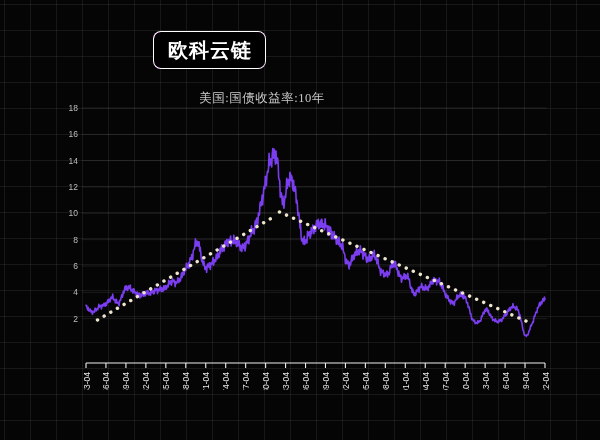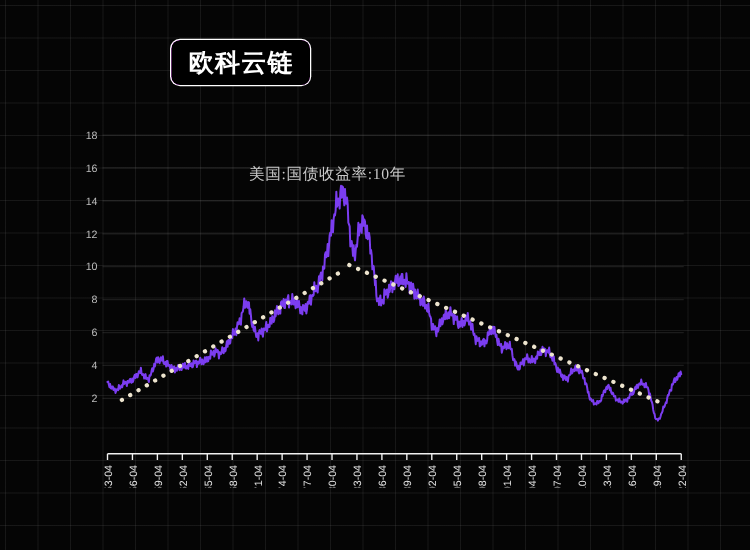--- a/index.html
+++ b/index.html
@@ -13,21 +13,21 @@
     position:absolute;left:0;top:0;width:600px;height:440px;
     background-image:
       linear-gradient(to right, rgba(150,150,150,0.13) 1px, transparent 1px),
       linear-gradient(to bottom, rgba(150,150,150,0.13) 1px, transparent 1px);
     background-size:26px 26px;
     background-position:4px 4px;
     pointer-events:none;
   }
   
   #banner{
-    position:absolute;left:137px;top:32px;
+    position:absolute;left:154px;top:32px;
     height:36px;display:flex;align-items:stretch;
     border-radius:7px;overflow:hidden;
     background:#d946ef;
     box-shadow:0 0 0 1px #ffffff;
   }
   #banner .blk{
     background:#000;color:#fff;
     display:flex;align-items:center;justify-content:center;
     padding:0 13px 0 14px;
     font-size:20px;font-weight:bold;letter-spacing:1px;
@@ -40,21 +40,20 @@
     font-size:20px;font-weight:bold;letter-spacing:1px;
   }
   
   #chart-area{
     position:absolute;left:0;top:90px;width:600px;height:300px;
   }
   #chart-title{
     position:absolute;left:0;top:0;width:524px;text-align:center;
     color:#c9c9c9;font-size:12.5px;letter-spacing:.5px;
     font-family:"Liberation Serif","DejaVu Serif",serif;
-    margin-top:41px;
   }
   svg{display:block;}
   .ylab{fill:#bdbdbd;font-size:8.5px;font-family:"Liberation Sans",sans-serif;}
   .xlab{fill:#e6e6e6;font-size:8.5px;font-family:"Liberation Sans",sans-serif;}
   .axisline{stroke:#f0f0f0;stroke-width:1.1;}
   .tick{stroke:#f0f0f0;stroke-width:1.1;}
   .gridline{stroke:rgba(150,150,150,0.16);stroke-width:1;}
 </style>
 </head>
 <body>

